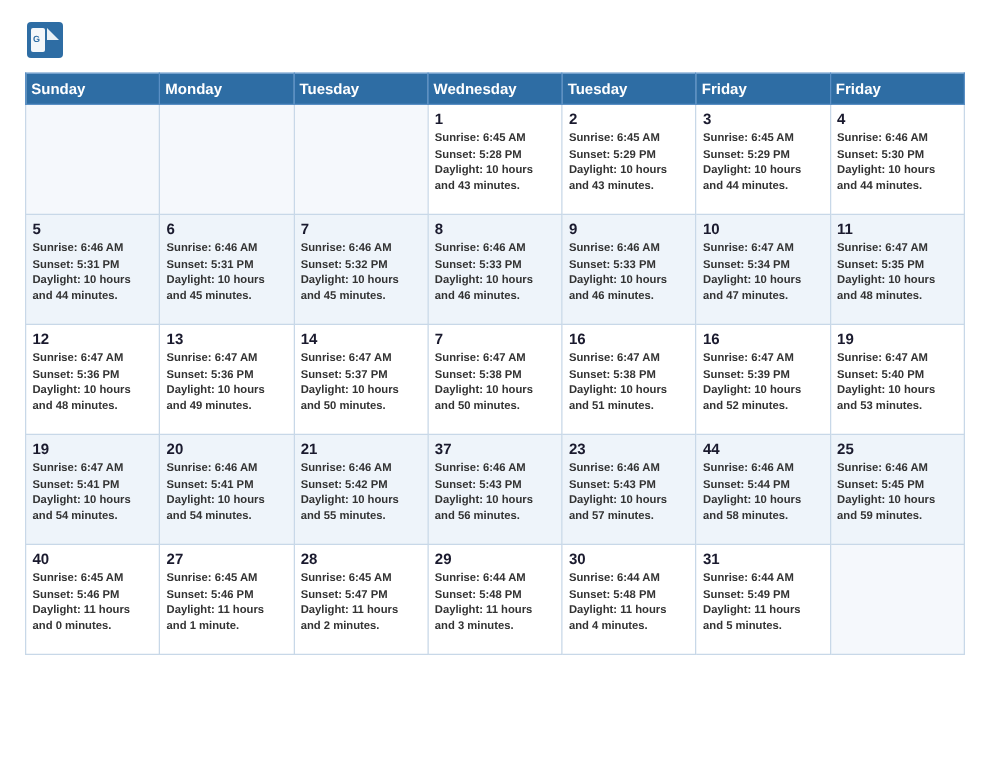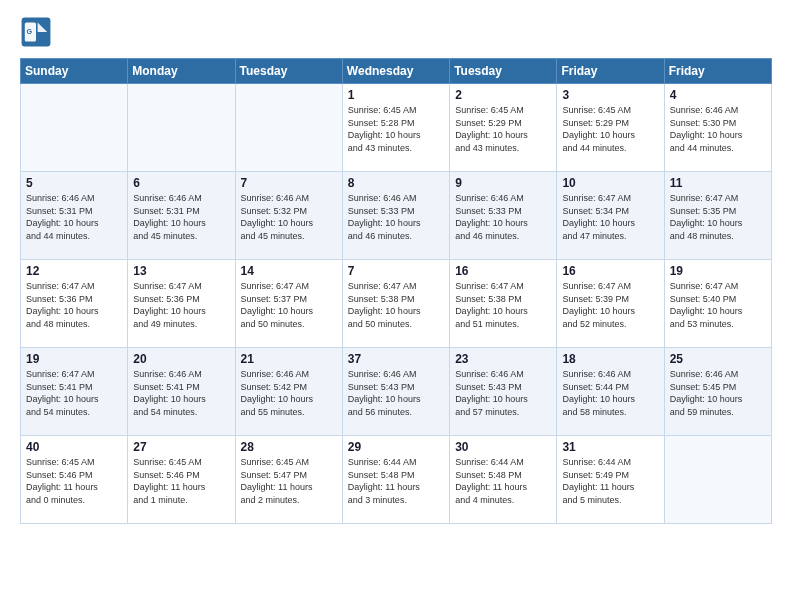--- a/index.html
+++ b/index.html
@@ -78,20 +78,21 @@
       font-size: 12px;
       font-weight: bold;
       color: #1a1a2e;
       display: block;
       margin-bottom: 2px;
     }
     .day-info {
       font-size: 9px;
       color: #333;
       line-height: 1.4;
+      font-weight: bold;
     }
     td.empty {
       background: #f5f8fc;
     }
   </style>
 </head>
 <body>
 
 <div class="page">
   <div class="header">
@@ -291,21 +292,21 @@
 and 56 minutes.</div>
           </td>
           <td class="alt-row">
             <span class="day-num">23</span>
             <div class="day-info" style="white-space: pre-line;">Sunrise: 6:46 AM
 Sunset: 5:43 PM
 Daylight: 10 hours
 and 57 minutes.</div>
           </td>
           <td class="alt-row">
-            <span class="day-num">18</span>
+            <span class="day-num">44</span>
             <div class="day-info" style="white-space: pre-line;">Sunrise: 6:46 AM
 Sunset: 5:44 PM
 Daylight: 10 hours
 and 58 minutes.</div>
           </td>
           <td class="alt-row">
             <span class="day-num">25</span>
             <div class="day-info" style="white-space: pre-line;">Sunrise: 6:46 AM
 Sunset: 5:45 PM
 Daylight: 10 hours

